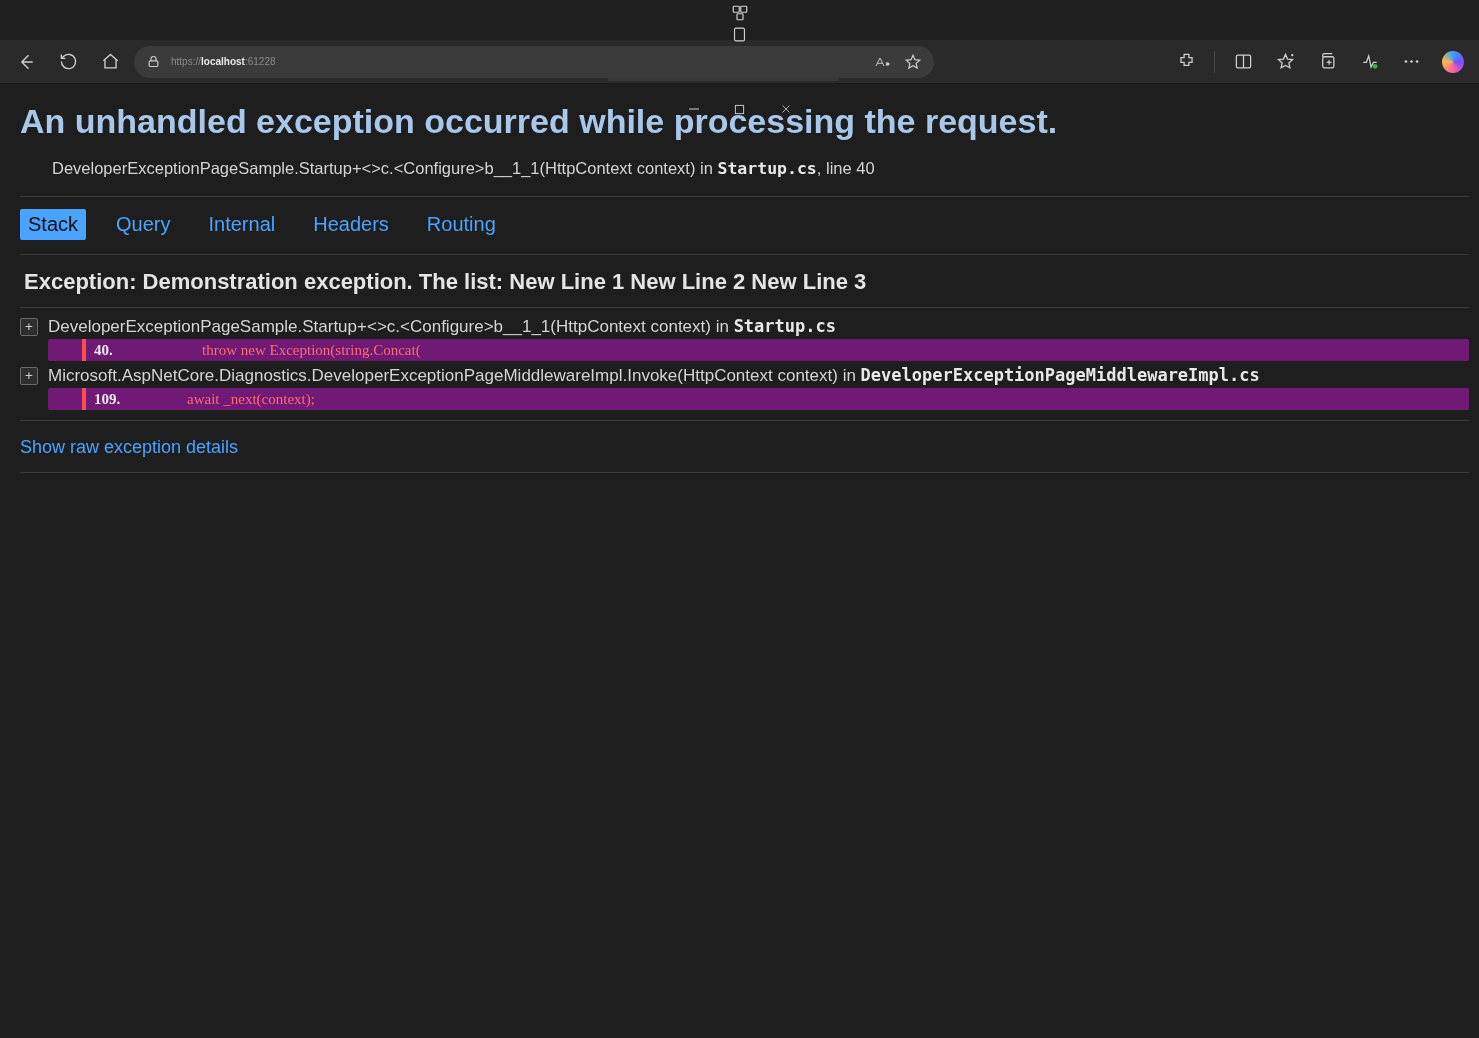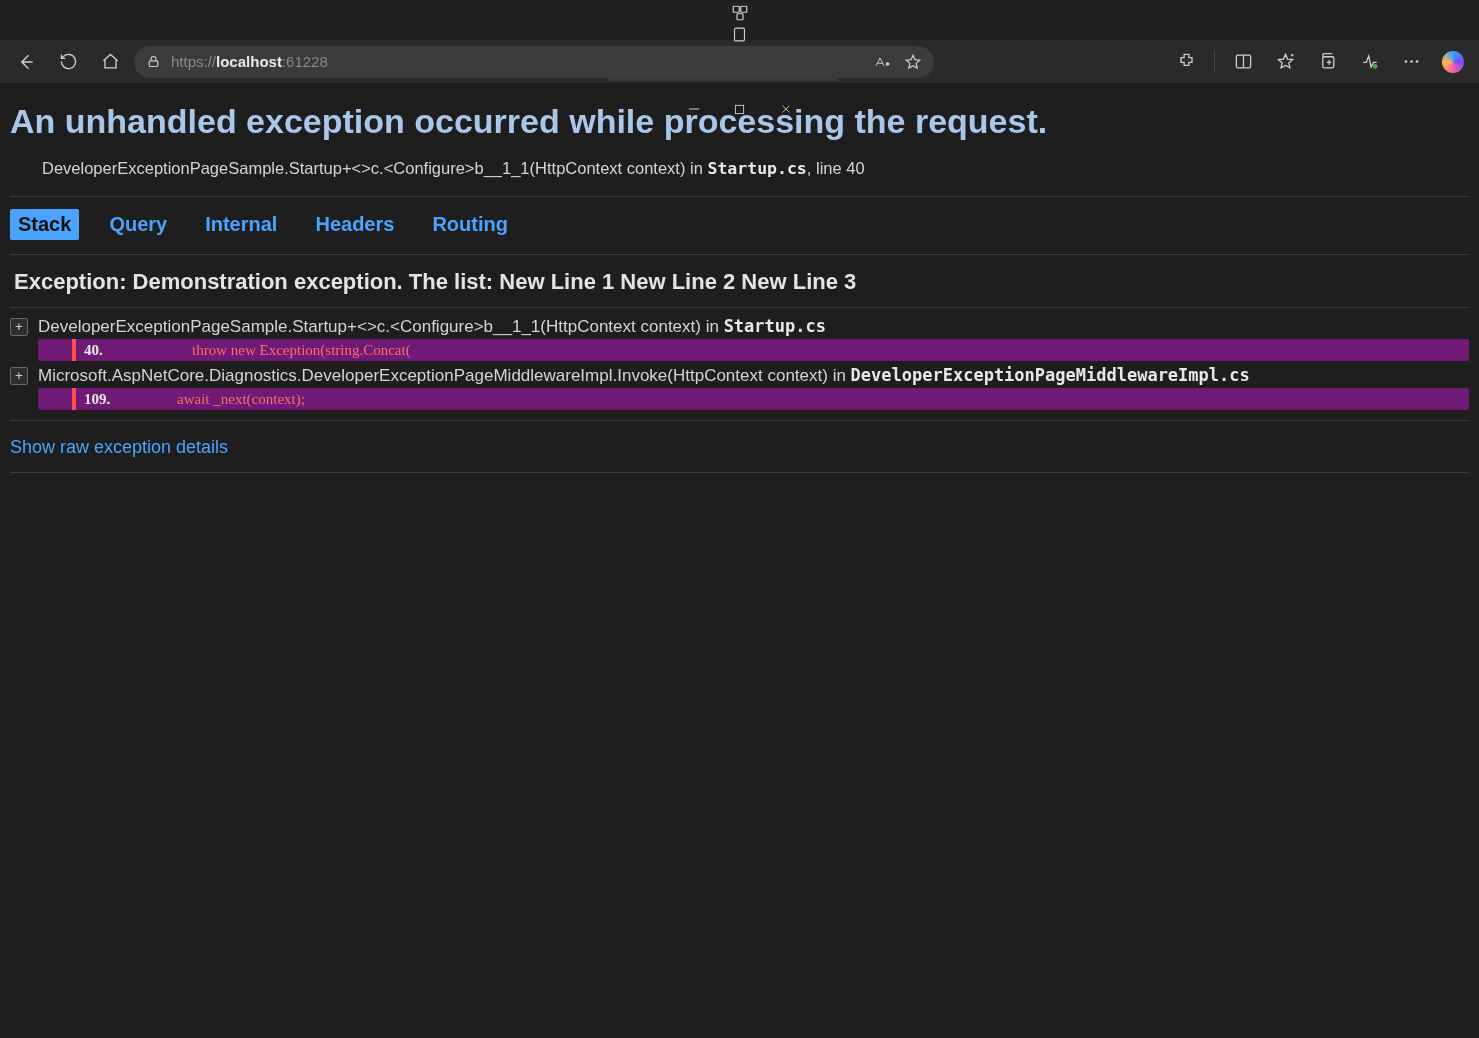--- a/index.html
+++ b/index.html
@@ -50,33 +50,34 @@
     border-bottom:1px solid #1a1a1a;
   }
   .tool-btn{width:36px;height:36px;display:flex;align-items:center;justify-content:center;color:#cfcfcf;border-radius:4px;}
   .addr-bar{
     flex:0 0 auto;
     width:800px;
     height:32px; background:#3b3b3c; border-radius:16px;
     display:flex; align-items:center; padding:0 12px; gap:10px; color:#cfcfcf;
   }
   .addr-bar .lock{color:#cfcfcf;}
-  .addr-url{font-size:15px;white-space:nowrap;}
+  .addr-url{font-size:10px;white-space:nowrap;}
   .addr-url .dim{color:#8a8a8a;}
   .addr-url .bold{color:#e8e8e8;font-weight:600;}
   .addr-right{margin-left:auto;display:flex;align-items:center;gap:10px;}
   .toolbar-right{margin-left:auto;display:flex;align-items:center;gap:6px;}
   .vdiv{width:1px;height:22px;background:#4a4a4a;margin:0 4px;}
   .copilot-dot{width:22px;height:22px;border-radius:50%;background:conic-gradient(#3aa0ff,#7a4bff,#ff5fa2,#ffb64b,#3aa0ff);}
   
   .page {
     padding: 10px 0 0 0;
     background:#1e1e1e;
     height: calc(1038px - 84px);
     overflow:auto;
+    margin-left:10px;
   }
   .page h1 {
     font-size: 34px;
     font-weight:700;
     color:#a9c7e8;
     padding: 8px 10px 14px 10px;
   }
   .ex-summary {
     font-size: 21px;
     color:#d8d8d8;
@@ -84,21 +85,21 @@
     line-height:1.4;
     white-space:pre-line;
   }
   .frame-origin {
     font-size:16.5px; color:#d4d4d4;
     padding: 4px 12px 14px 42px;
   }
   .frame-origin .file{font-family:Consolas,monospace;font-weight:700;color:#e8e8e8;}
   hr.rule{border:none;border-top:1px solid #3a3a3a;margin:4px 10px;}
   .tabsnav{display:flex;gap:22px;padding:8px 10px 10px 10px;font-size:20px;align-items:center;}
-  .tabsnav .tabitem{color:#4aa3ff;cursor:pointer;padding:4px 8px;font-weight:bold;}
+  .tabsnav .tabitem{color:#4aa3ff;cursor:pointer;padding:4px 8px;}
   .tabsnav .tabitem.active{background:#4aa3ff;color:#111;border-radius:2px;}
   .stack-header{
     font-size:22px;font-weight:700;color:#e4e4e4;
     padding:10px 14px 8px 14px;
   }
   .stack-block{padding:0 10px 6px 10px;}
   .frame-row{
     display:flex;align-items:flex-start;gap:10px;font-size:17px;color:#d4d4d4;
     padding:4px 0 2px 0;
   }

